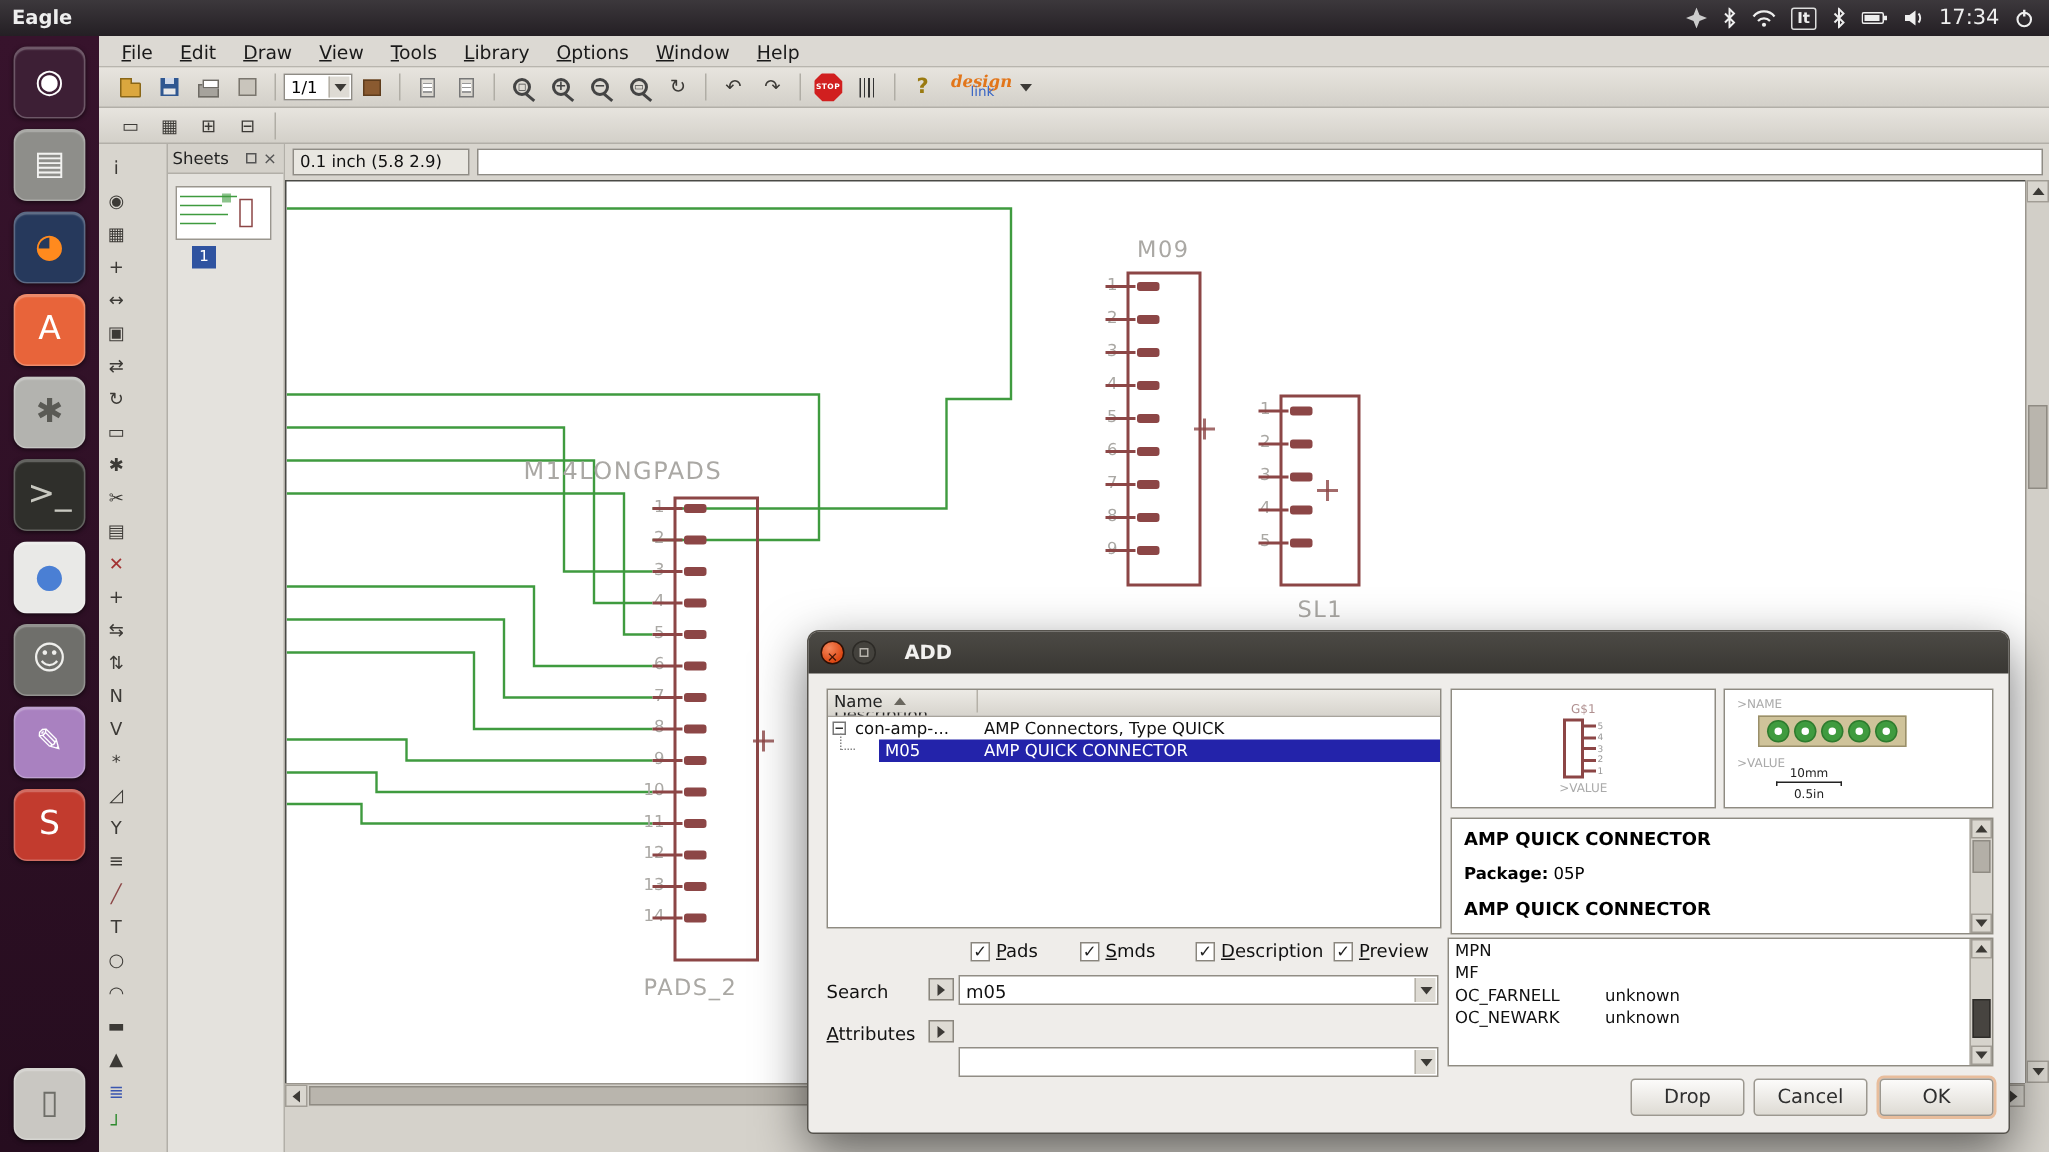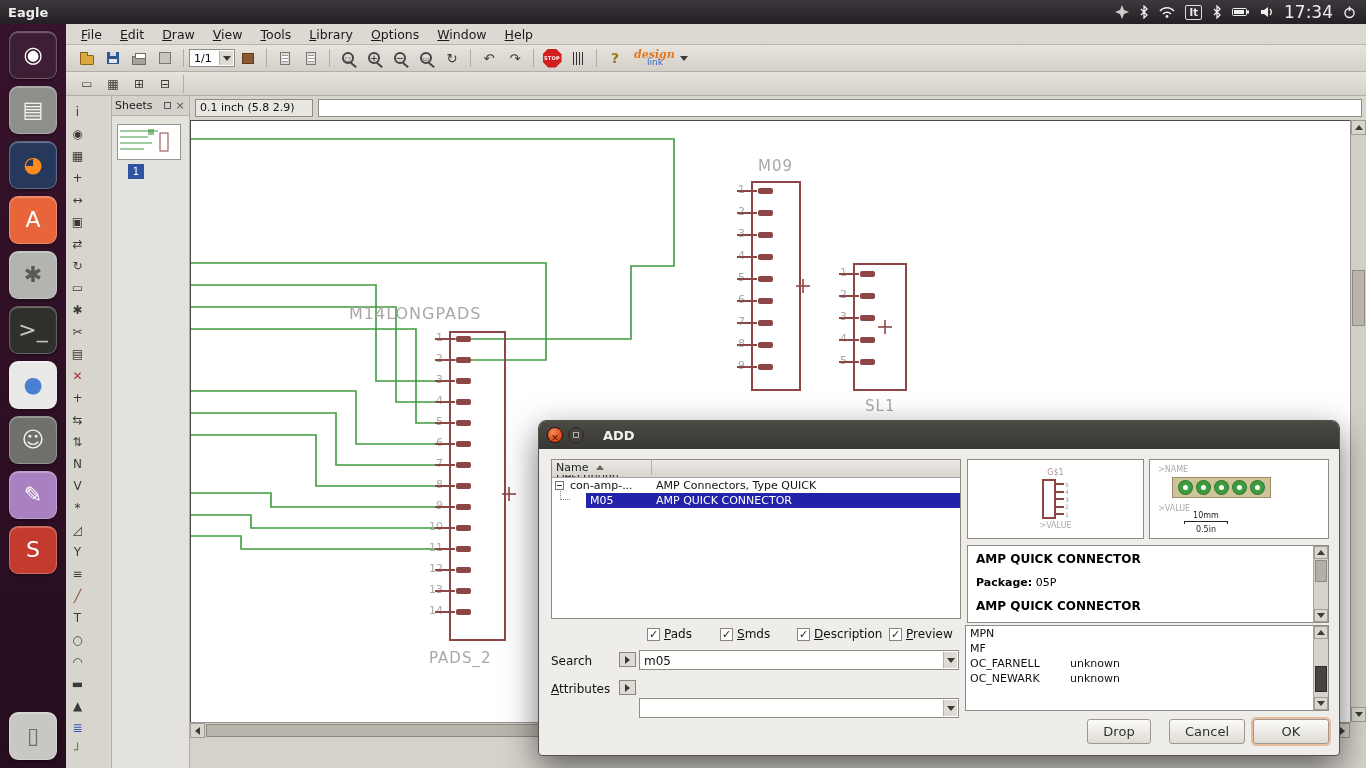--- a/index.html
+++ b/index.html
@@ -8,21 +8,21 @@
 .a{position:absolute;}
 .ul{display:inline-block;}
 .ul::first-letter{text-decoration:underline;}
 
 
 .top-panel{position:absolute;left:0;top:0;width:1366px;height:24px;background:linear-gradient(#3c383c,#241f24);color:#eee;display:flex;align-items:center;z-index:60;}
 .app-name{font-weight:bold;font-size:13px;margin-left:8px;}
 .tray{margin-left:auto;display:flex;align-items:center;gap:10px;padding-right:10px;}
 .tray-item{display:flex;align-items:center;}
 .kbd{border:1px solid #ddd;border-radius:2px;font-size:10px;font-weight:bold;padding:0 3px;line-height:13px;}
-.clock{font-size:17px;}
+.clock{font-size:14px;}
 
 
 .launcher{position:absolute;left:0;top:24px;width:66px;height:744px;background:linear-gradient(180deg,#37132c,#260d1f);display:flex;flex-direction:column;align-items:center;z-index:55;}
 .tile{width:48px;height:48px;border-radius:9px;margin-top:7px;border:1px solid rgba(255,255,255,.25);box-shadow:inset 0 1px 1px rgba(255,255,255,.3),0 1px 3px rgba(0,0,0,.5);display:flex;align-items:center;justify-content:center;}
 .tile-glyph{font-size:22px;line-height:1;}
 .tile-trash{margin-top:auto;margin-bottom:8px;}
 
 
 .eagle{position:absolute;left:66px;top:24px;right:0;bottom:0;background:#d5d2cb;}
 .menubar{left:0;top:0;right:0;height:21px;background:#dcd9d3;border-bottom:1px solid #b8b5ae;display:flex;align-items:center;padding-left:6px;}
@@ -692,18 +692,18 @@
         <span class="mbtn up">
             <i class="tri-u2"></i>
           </span>
         <span class="mthumb dark" style="top:40px;height:26px;"></span>
         <span class="mbtn dn">
             <i class="tri-d2"></i>
           </span>
       </div>
     </div>
 
-    <div class="a btn" style="left:548px;top:298px;width:64px;">Drop</div>
+    <div class="a btn" style="left:548px;top:298px;width:76px;">Drop</div>
     <div class="a btn" style="left:630px;top:298px;width:76px;">Cancel</div>
     <div class="a btn primary" style="left:714px;top:298px;width:76px;">OK</div>
   </div>
 
 </div>
 
 </body></html>

